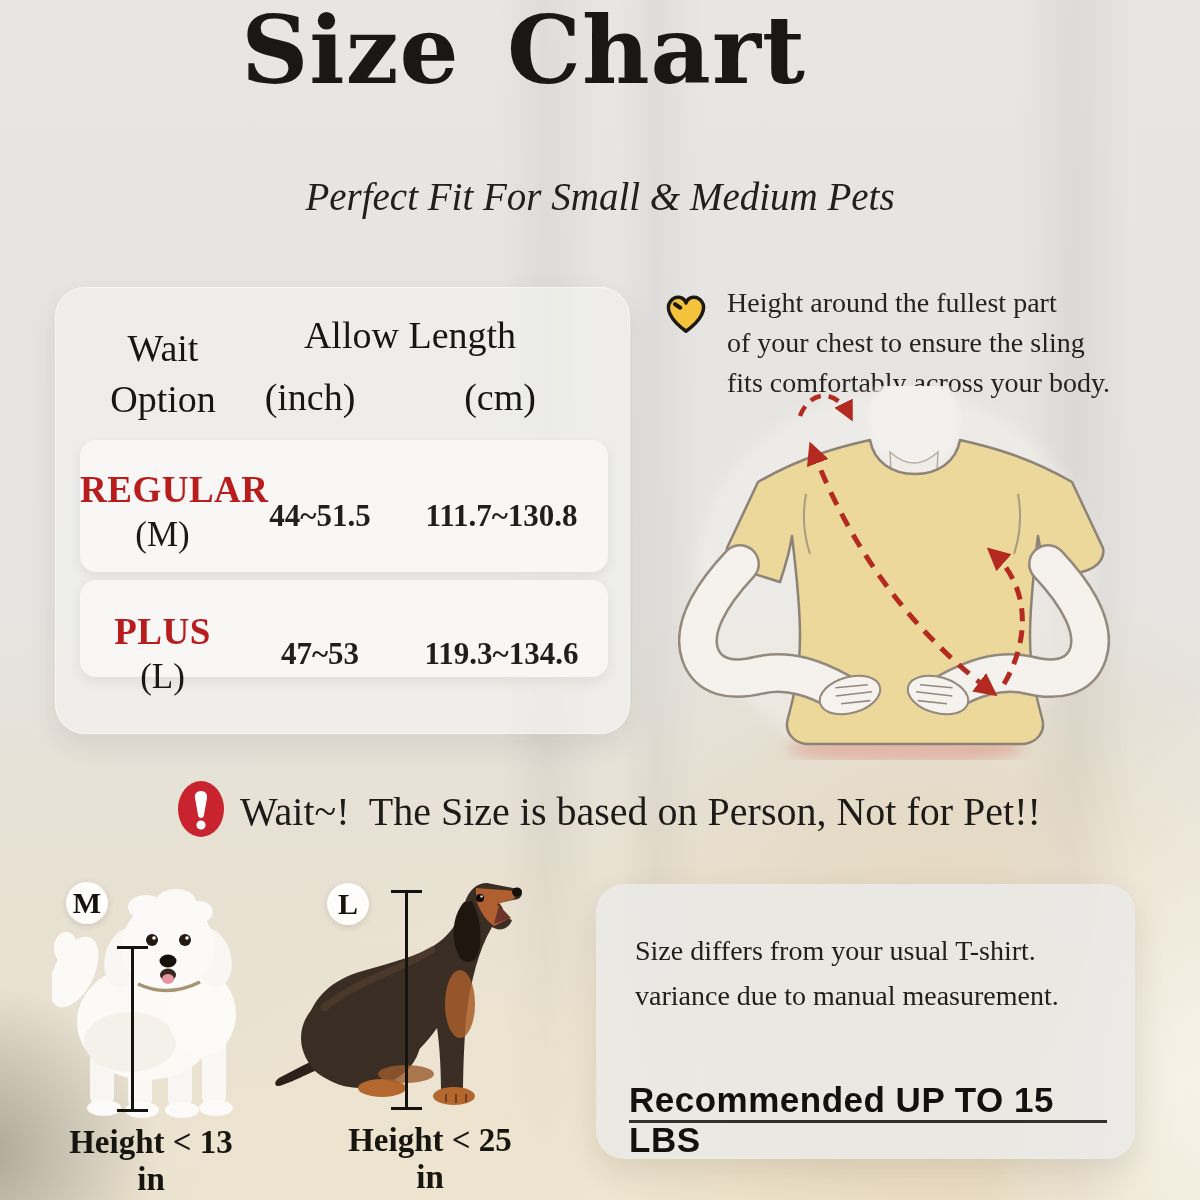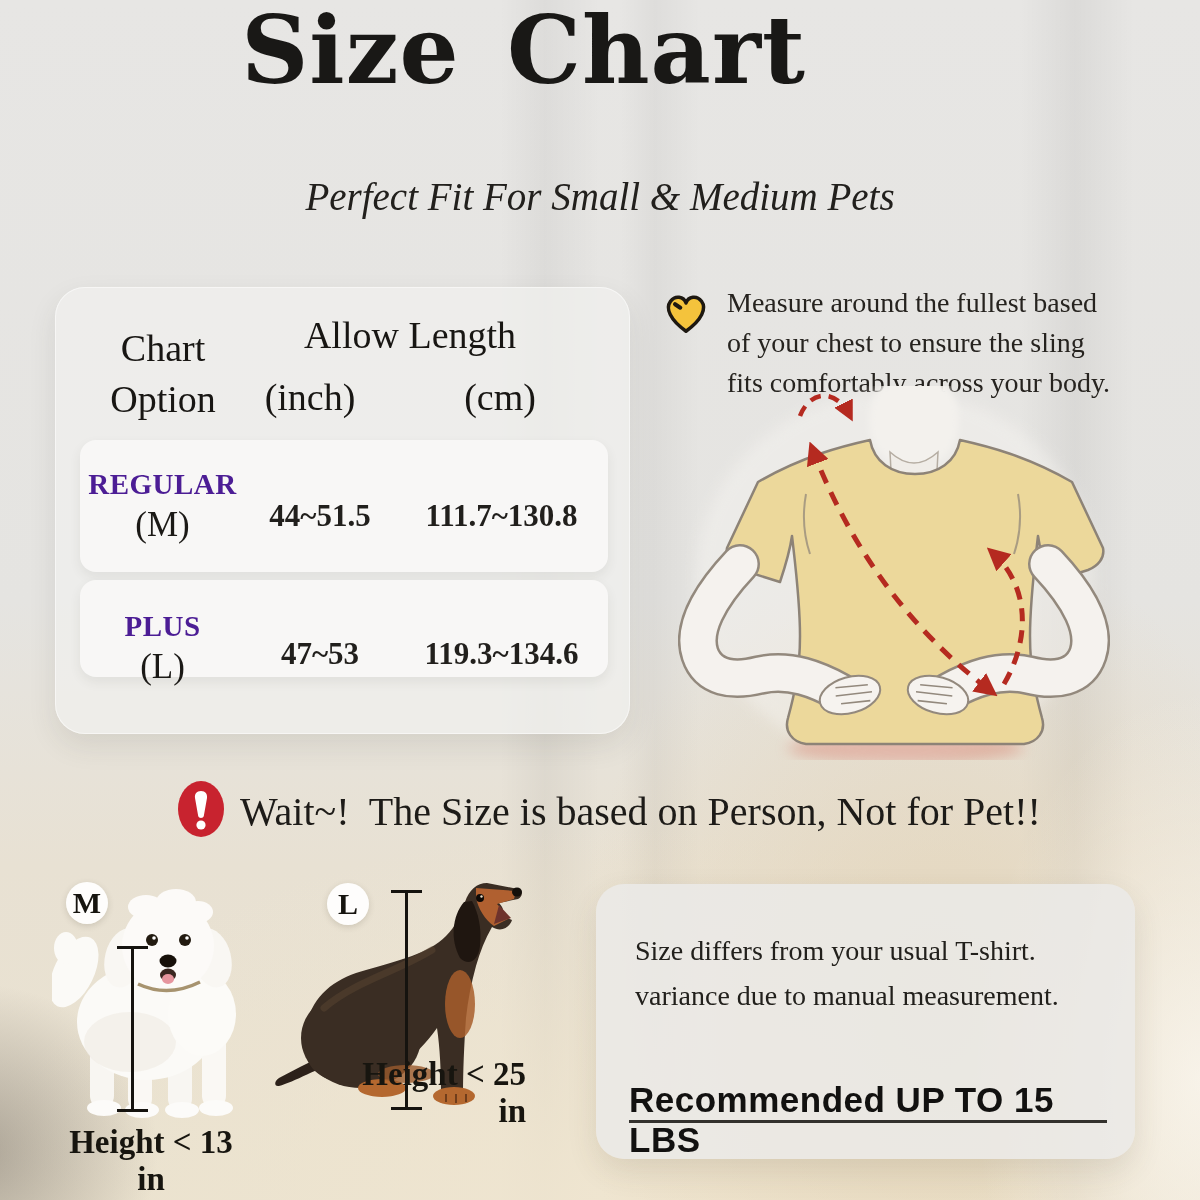--- a/index.html
+++ b/index.html
@@ -39,21 +39,21 @@
   .th-inch{left:185px; top:88px; width:140px;}
   .th-cm{left:375px; top:88px; width:140px;}
   .trow{
     position:absolute; left:25px; width:528px; border-radius:16px;
     background:#f8f7f6; box-shadow:0 5px 12px rgba(70,62,52,.08);
   }
   .trow.r1{top:153px; height:132px;}
   .trow.r2{top:293px; height:97px;}
   .cell{position:absolute; text-align:center;}
   .cell-name{left:0; width:165px; top:28px;}
-  .cell-name .nm{font-weight:bold; font-size:29px; letter-spacing:.5px; color:#4c1d95;}
+  .cell-name .nm{font-weight:bold; font-size:37px; letter-spacing:.5px; color:#b91c1c;}
   .cell-name .cd{font-size:35px; margin-top:4px; color:#1b1916;}
   .cell-inch{left:165px; width:150px; top:58px; font-weight:bold; font-size:31px;}
   .cell-cm{left:315px; width:213px; top:58px; font-weight:bold; font-size:31px;}
   .trow.r2 .cell-name{top:30px;}
   .trow.r2 .cell-inch,.trow.r2 .cell-cm{top:56px;}
   
   .tip-icon{left:663px; top:292px; width:46px; height:44px;}
   .tip-text{left:727px; top:283px; width:440px; font-size:28px; line-height:40px; color:#26231f;}
   
   .person{left:678px; top:386px; width:432px; height:374px;}
@@ -72,21 +72,21 @@
   .badge-l{left:327px; top:883px;}
   .mline{width:3px; background:#15130f;}
   .mline::before,.mline::after{
     content:""; position:absolute; left:-14px; width:31px; height:3px; background:#15130f;
   }
   .mline::before{top:0;} .mline::after{bottom:0;}
   .mline-m{left:131px; top:946px; height:166px;}
   .mline-l{left:405px; top:890px; height:220px;}
   .hlabel{font-weight:bold; font-size:33px; text-align:center; color:#17150f;}
   .hlabel-m{left:58px; top:1124px; width:186px;}
-  .hlabel-l{left:334px; top:1056px; width:192px;text-align:right;}
+  .hlabel-l{left:334px; top:1122px; width:192px;}
   
   .note-card{
     left:596px; top:884px; width:539px; height:275px; border-radius:28px;
     background:rgba(234,233,231,.88);
     box-shadow:0 12px 30px rgba(70,62,50,.12);
   }
   .note-lines{position:absolute; left:39px; top:44px; width:470px; font-size:28px; line-height:45px; color:#22201c;}
   .note-reco{
     position:absolute; left:33px; top:196px; width:478px; height:40px;
     font-family:"Liberation Sans", sans-serif; font-weight:bold; font-size:35px;
@@ -96,21 +96,21 @@
 </head>
 <body>
 
 <div id="stage">
 
   <div class="abs title">Size Chart</div>
   <div class="abs subtitle">Perfect Fit For Small &amp; Medium Pets</div>
 
   <div class="abs table-card">
     <div class="th th-size">
-      <div>Chart</div>
+      <div>Wait</div>
       <div>Option</div>
     </div>
     <div class="th th-group">Allow Length</div>
     <div class="th th-inch">(inch)</div>
     <div class="th th-cm">(cm)</div>
 
     <div class="trow r1">
       <div class="cell cell-name">
         <div class="nm">REGULAR</div>
         <div class="cd">(M)</div>
@@ -127,21 +127,21 @@
       <div class="cell cell-inch">47~53</div>
       <div class="cell cell-cm">119.3~134.6</div>
     </div>
   </div>
 
   <svg class="abs tip-icon" viewBox="0 0 40 38">
     <path d="M20,34 C6,24 2,14 6.5,8 C10.5,2.5 18,3.5 20,9.5 C22,3.5 29.5,2.5 33.5,8 C38,14 34,24 20,34 Z" fill="var(--heart_yellow,#f4c33c)" stroke="#1d1811" stroke-width="3" stroke-linejoin="round"></path>
     <path d="M10.5,10.5 L15,13.5" stroke="#1d1811" stroke-width="3.6" stroke-linecap="round"></path>
   </svg>
   <div class="abs tip-text">
-    <div>Measure around the fullest based</div>
+    <div>Height around the fullest part</div>
     <div>of your chest to ensure the sling</div>
     <div>fits comfortably across your body.</div>
   </div>
 
   <svg class="abs person" viewBox="0 0 432 374">
     <defs>
       <marker id="ah" viewBox="0 0 10 10" refX="7" refY="5" markerWidth="4.6" markerHeight="4.6" orient="auto-start-reverse">
         <path d="M0,0 L10,5 L0,10 z" fill="var(--accent_red,#b52a20)"></path>
       </marker>
       <filter id="blur1" x="-60%" y="-60%" width="220%" height="220%">

